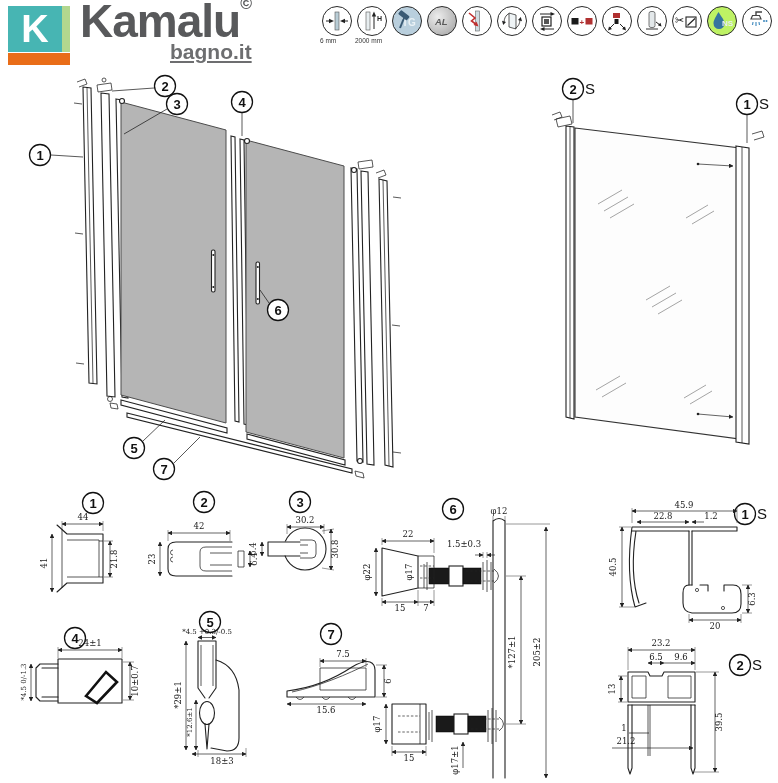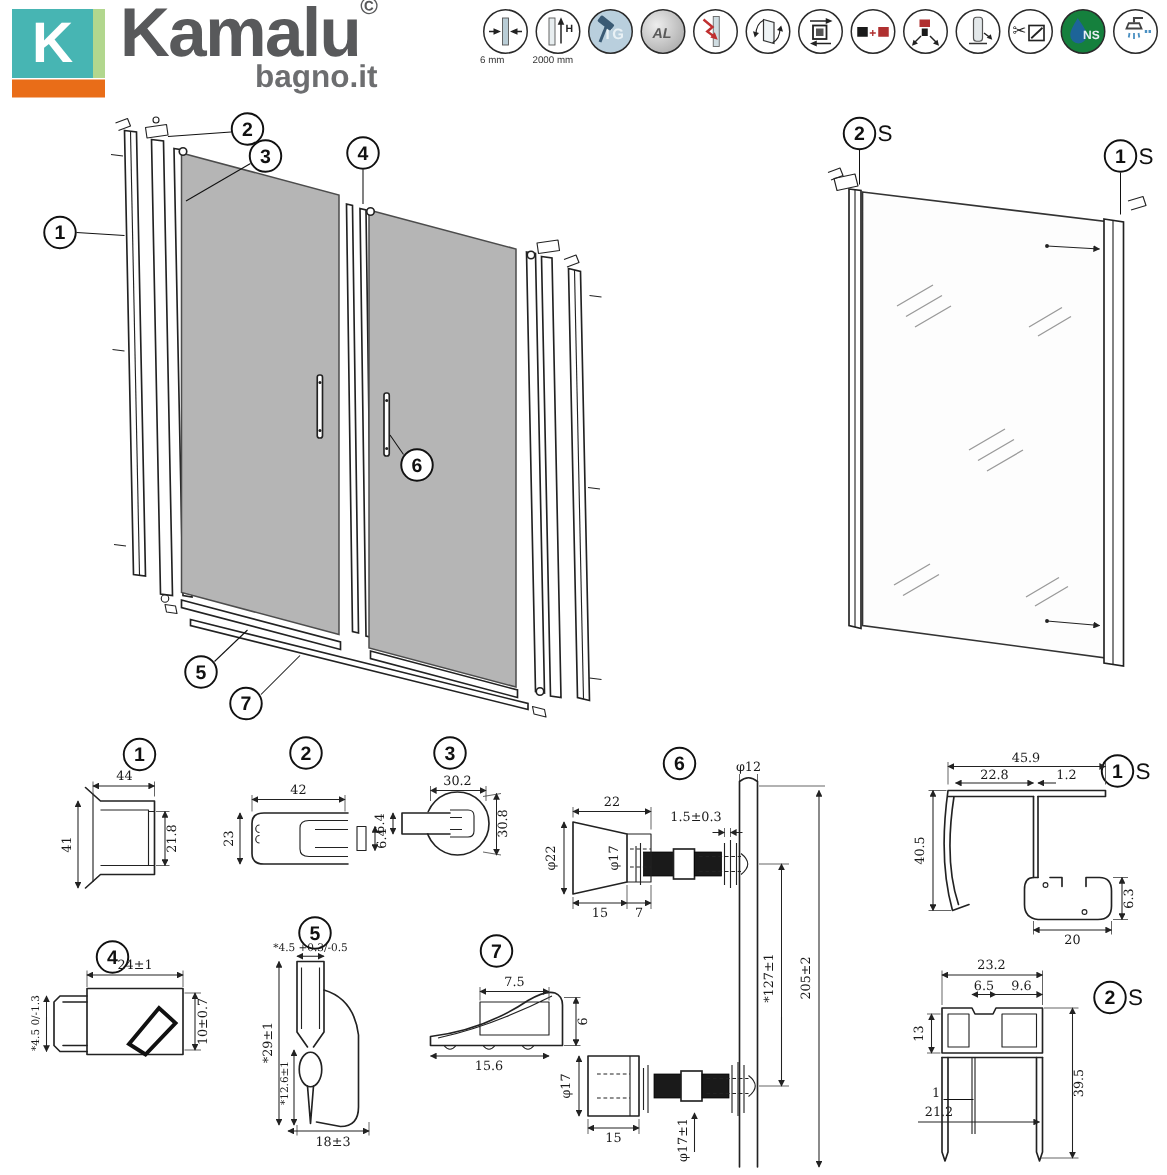--- a/index.html
+++ b/index.html
@@ -7,27 +7,27 @@
         font-family:"Liberation Sans",sans-serif;}
   
   .k-teal{position:absolute;left:8px;top:6px;width:54px;height:46px;background:#47b5b3;
           display:flex;align-items:center;justify-content:center;}
   .k-green{position:absolute;left:62px;top:6px;width:8px;height:46px;background:#b2d78e;}
   .k-orange{position:absolute;left:8px;top:53px;width:62px;height:12px;background:#e96d18;}
   .k-letter{color:#fff;font-size:38px;font-weight:700;line-height:1;}
   .brand{position:absolute;left:80px;top:-6px;font-size:46px;font-weight:700;color:#58595b;
          letter-spacing:-1px;}
   .brand sup{font-size:16px;vertical-align:28px;}
-  .brand-sub{position:absolute;left:170px;top:40px;font-size:21px;font-weight:700;color:#6d6e70;}
+  .brand-sub{position:absolute;left:170px;top:40px;font-size:21px;font-weight:700;color:#6d6e70;text-decoration:underline;}
   
   .icon-row{position:absolute;left:320px;top:6px;display:flex;gap:1px;}
   .icon{width:34px;text-align:left;}
   .circ{width:28px;height:28px;border:1.7px solid #2a2a2a;border-radius:50%;margin:0 auto;
         background:#fff;display:flex;align-items:center;justify-content:center;overflow:hidden;}
-  .bg-blue{background:#b9cfdd;} .bg-ns{background:#15803d;}
+  .bg-blue{background:#b9cfdd;} .bg-ns{background:#bef264;}
   .bg-al{background:radial-gradient(circle at 35% 35%,#ededed,#9f9f9f);font-style:italic;}
   .cap{font-size:6.5px;color:#333;margin-top:1px;height:8px;line-height:8px;}
   
   svg.draw{position:absolute;left:0;top:0;}
   .ln{fill:none;stroke:#222;stroke-width:1.1;stroke-linejoin:round;stroke-linecap:round;}
   .ln2{fill:none;stroke:#222;stroke-width:.75;stroke-linejoin:round;}
   .glass{fill:#b5b5b5;stroke:#4c4c4c;stroke-width:1;}
   .white{fill:#fff;stroke:#222;stroke-width:1.1;}
   .dim{stroke:#222;stroke-width:.7;fill:none;}
   .ext{stroke:#444;stroke-width:.55;fill:none;}

